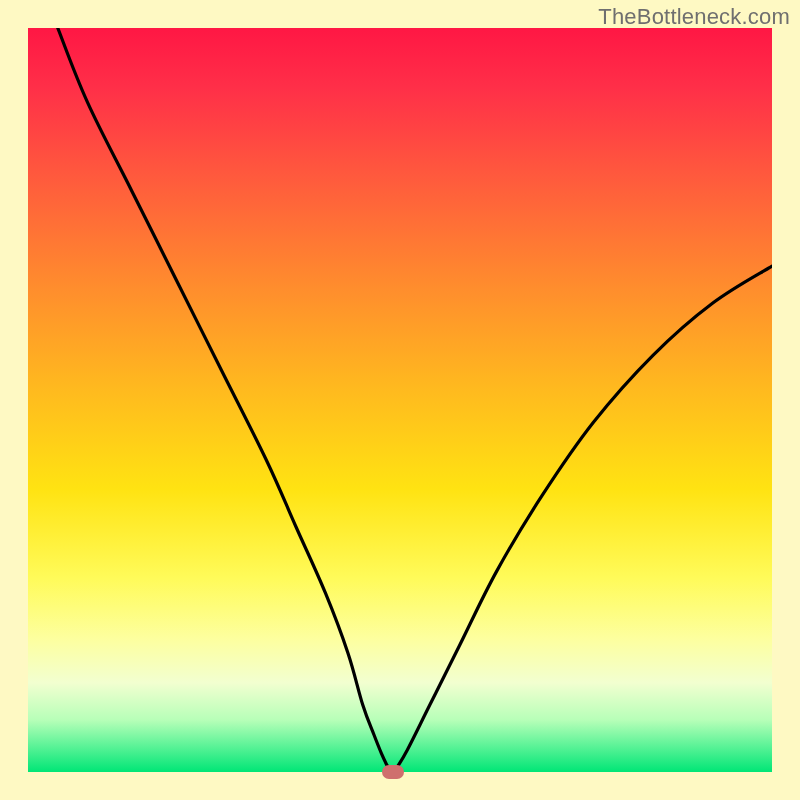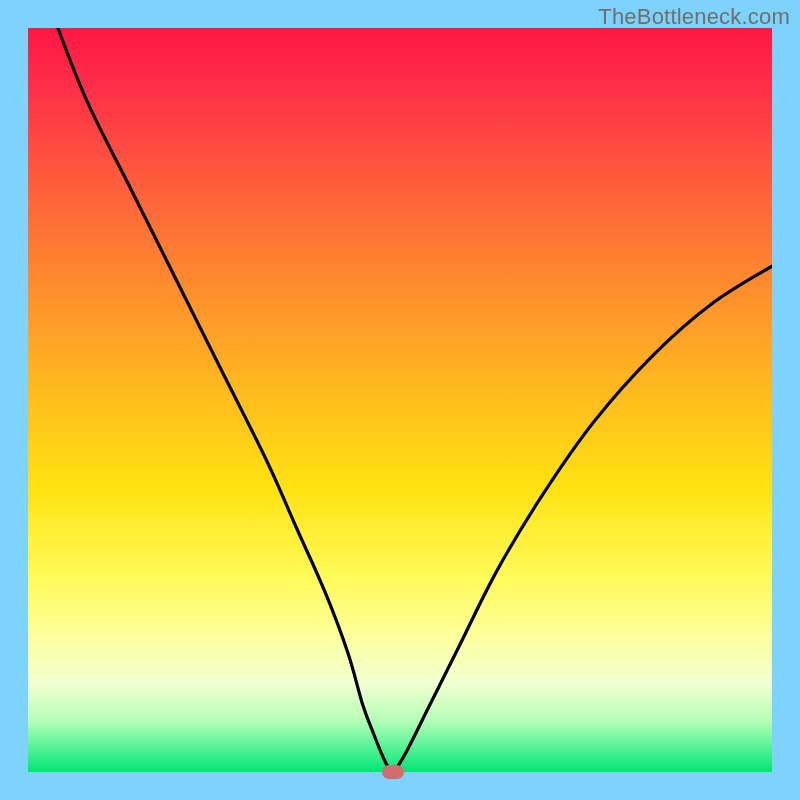--- a/index.html
+++ b/index.html
@@ -8,21 +8,21 @@
     width: 800px;
     height: 800px;
     overflow: hidden;
     background: #000;
     font-family: Arial, Helvetica, sans-serif;
   }
   .frame {
     position: relative;
     width: 800px;
     height: 800px;
-    background: #7dd3fc;
+    background: #fef9c3;
   }
   .plot-area {
     position: absolute;
     left: 28px;
     top: 28px;
     width: 744px;
     height: 744px;
     
     background: linear-gradient(
       to bottom,

